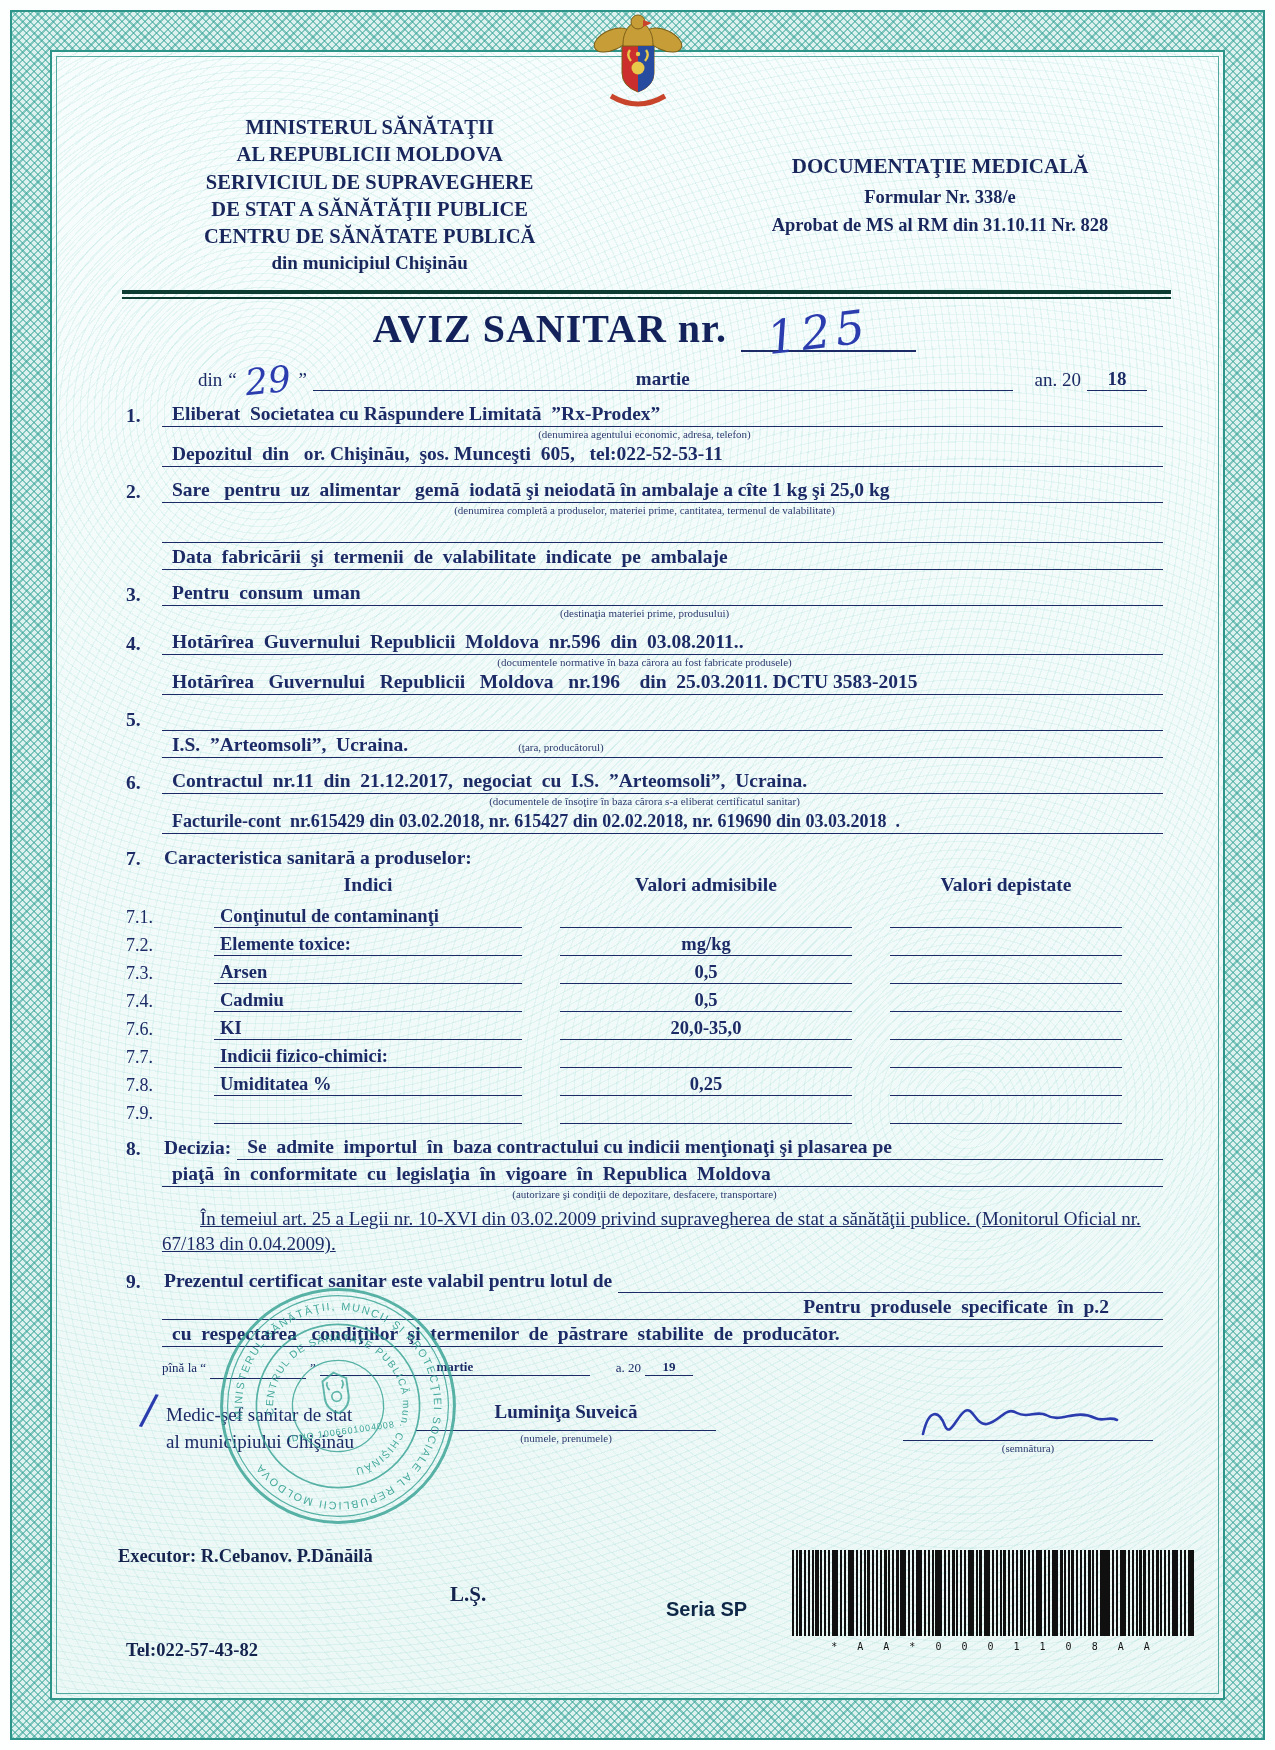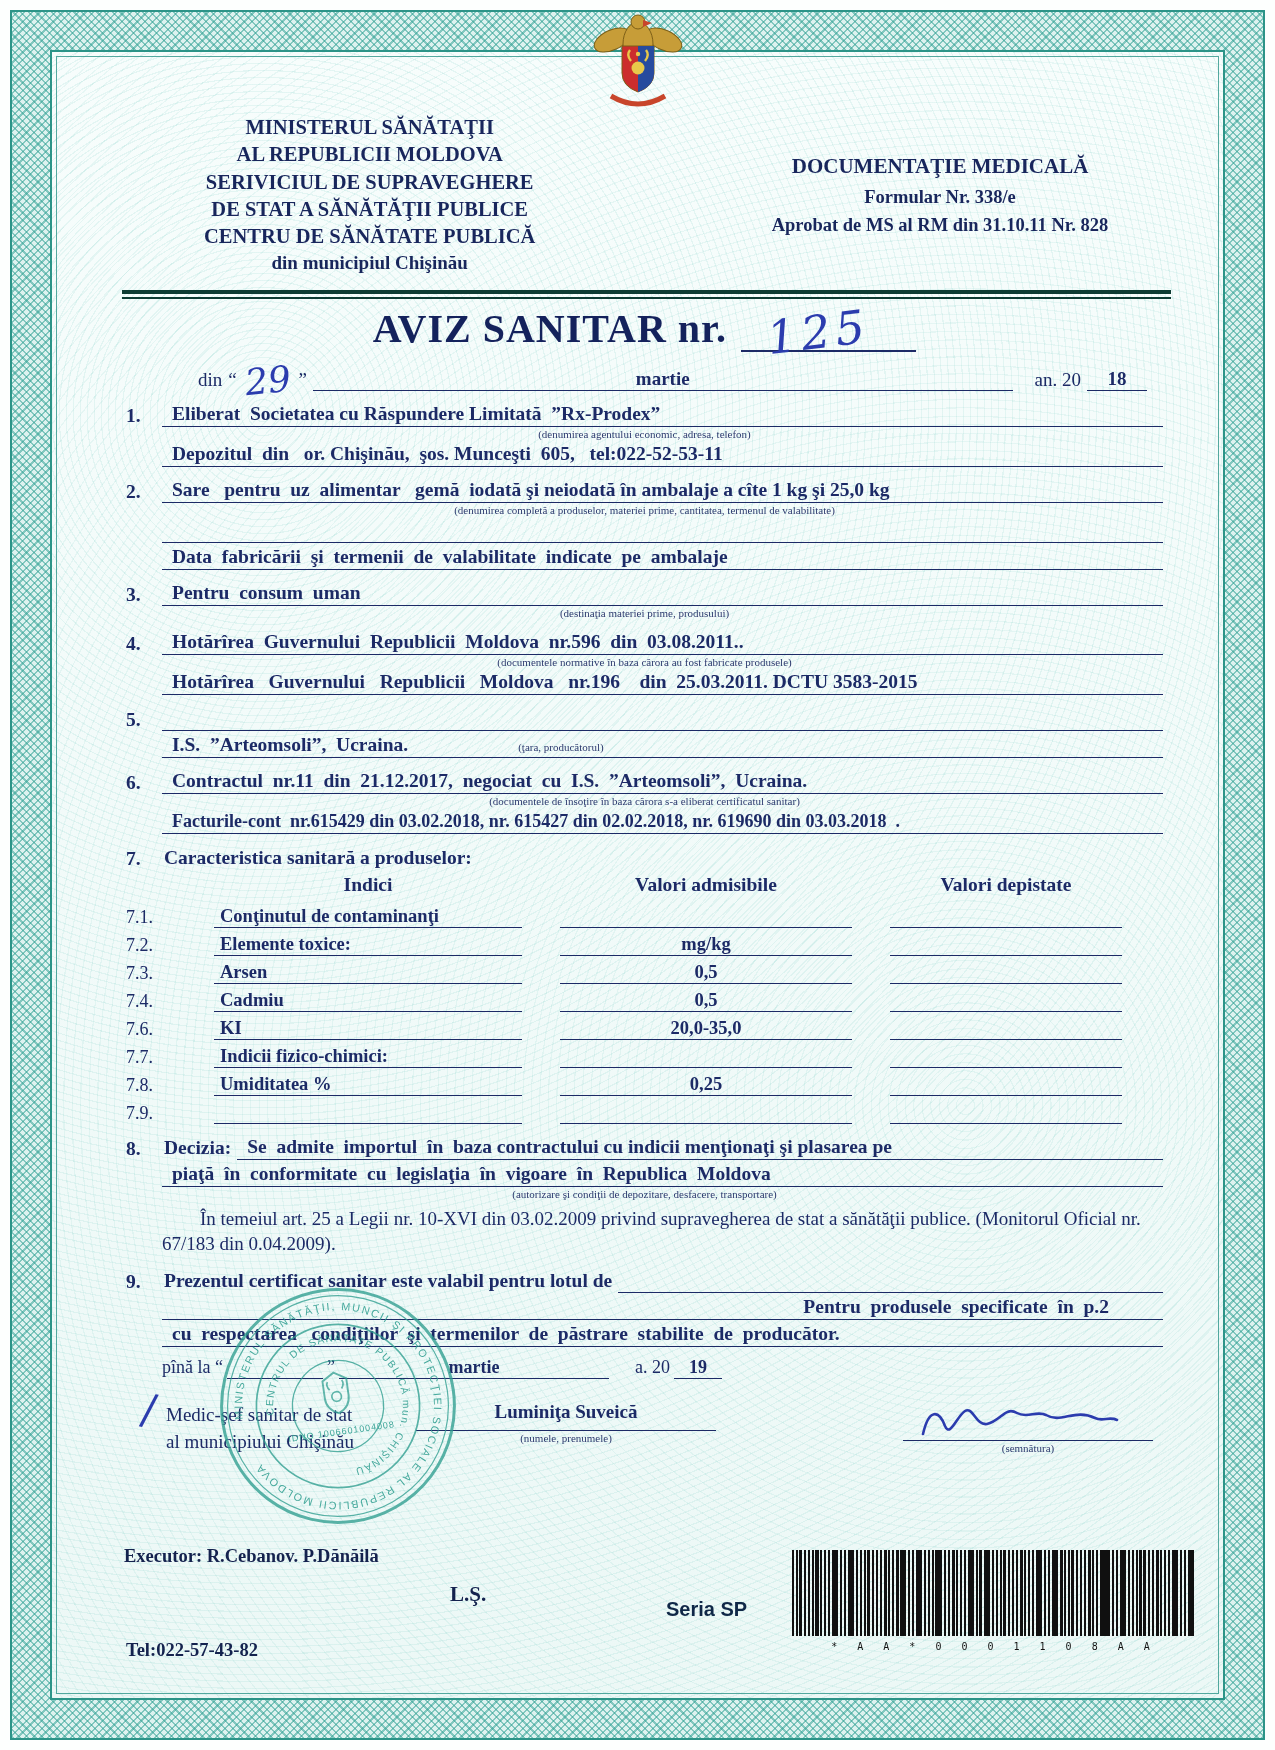--- a/index.html
+++ b/index.html
@@ -56,39 +56,39 @@
 
   .tbl{margin-top:4px;}
   .thead,.trow{display:grid;grid-template-columns:50px 308px 292px 232px;column-gap:38px;align-items:end;}
   .thead{font-weight:bold;font-size:19.5px;margin-bottom:4px;}
   .thead span{text-align:center;}
   .trow{height:28px;font-size:18.5px;}
   .tnum{font-size:18px;}
   .tlabel{border-bottom:1.5px solid #1c2a66;font-weight:bold;padding-left:6px;}
   .tval{border-bottom:1.5px solid #1c2a66;text-align:center;font-weight:bold;}
 
-  .para{margin:6px 4px 0 36px;font-size:19px;line-height:1.35;text-indent:38px;color:#1c2a66;}
-
-  .until-row{display:flex;align-items:center;margin:10px 16px 0 36px;font-size:18px;gap:4px;}
+  .para{margin:6px 4px 0 36px;font-size:19px;line-height:1.35;text-indent:38px;color:#1c2a66;text-decoration:underline;}
+
+  .until-row{display:flex;align-items:center;margin:10px 16px 0 36px;font-size:13px;gap:4px;}
   .u-until{width:96px;height:22px;}
   .u-umonth{width:270px;text-align:center;font-weight:bold;}
   .u-uyear{width:48px;text-align:center;font-weight:bold;}
   .up{margin-left:22px;}
 
   .medic-row{display:flex;margin:22px 10px 0 40px;position:relative;font-size:19px;}
   .pen{position:absolute;left:-24px;top:-16px;font-size:42px;color:#2b3cae;transform:rotate(10deg);font-family:"DejaVu Serif",serif;}
   .medic-title{width:240px;line-height:1.45;}
   .medic-name{width:300px;margin-left:10px;}
   .name-u{border-bottom:1.6px solid #1c2a66;text-align:center;font-weight:bold;height:30px;}
   .medic-sign{width:250px;margin-left:auto;}
   .sig-line{border-bottom:1.6px solid #1c2a66;height:40px;position:relative;}
   .sig-line svg{position:absolute;left:10px;bottom:-8px;}
 
   .abs{position:absolute;z-index:4;}
-  .executor{left:124px;top:1546px;font-weight:bold;font-size:18.5px;color:#14224e;}
+  .executor{left:118px;top:1546px;font-weight:bold;font-size:18.5px;color:#14224e;}
   .phone{left:126px;top:1640px;font-weight:bold;font-size:18.5px;color:#14224e;}
   .ls{left:450px;top:1582px;font-weight:bold;font-size:21px;color:#14224e;}
   .series{left:666px;top:1598px;font-family:"Liberation Sans",sans-serif;font-weight:bold;font-size:20px;color:#0f2747;}
   .barcode{left:792px;top:1550px;width:404px;}
   .bars{height:86px;background:
       repeating-linear-gradient(90deg,#101010 0 2px,transparent 2px 4px),
       repeating-linear-gradient(90deg,transparent 0 7px,#101010 7px 10px,transparent 10px 17px),
       repeating-linear-gradient(90deg,transparent 0 23px,#101010 23px 25px,transparent 25px 41px);}
   .bc-text{font-family:"DejaVu Sans Mono",monospace;font-size:10px;letter-spacing:7px;margin-top:5px;color:#111;text-align:center;}
   .stamp{left:218px;top:1286px;width:240px;height:240px;transform:rotate(-8deg);opacity:.92;z-index:5;}

